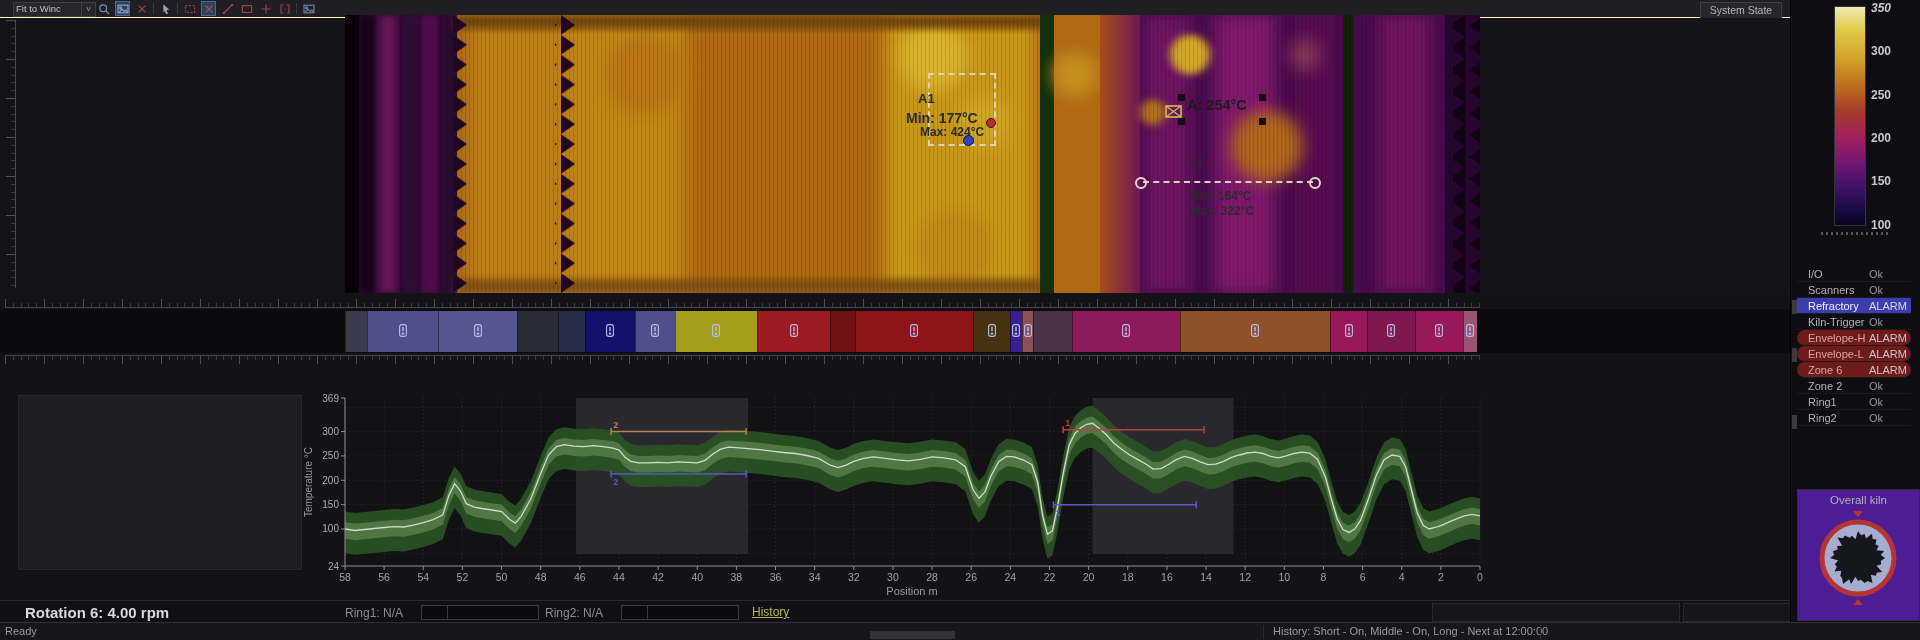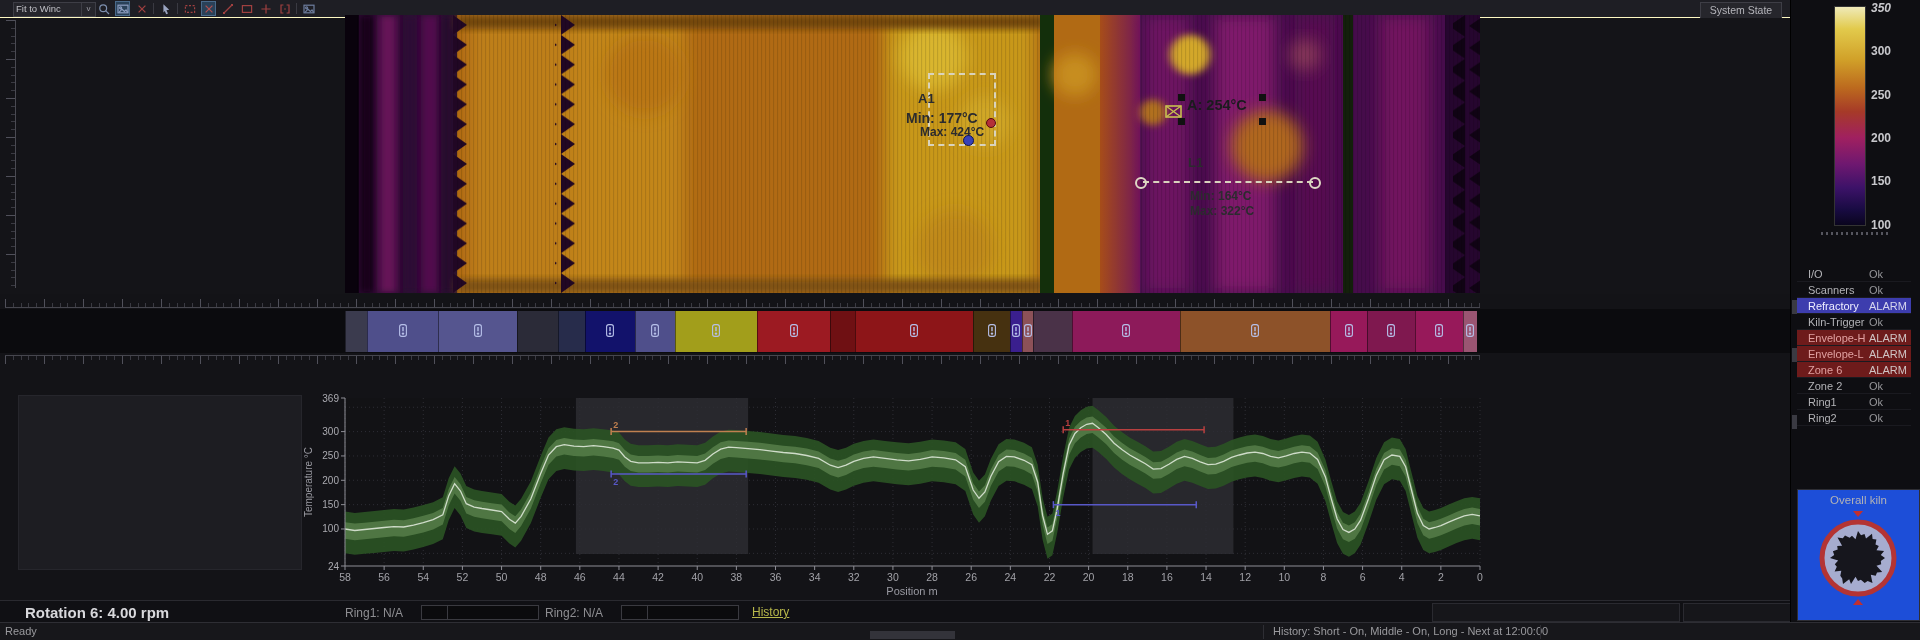--- a/index.html
+++ b/index.html
@@ -89,27 +89,27 @@
   .grip{position:absolute;left:1px;width:5px;height:14px;background:#3a3a42;}
   .colorbar{left:43px;top:6px;width:30px;height:218px;border:1px solid #333;
     background:linear-gradient(to bottom,#efeab8 0%,#e2ca4c 10%,#d1a129 24%,#bc6a1e 37%,#a63a28 48%,#a02060 60%,#6f1870 72%,#3c1268 83%,#180b42 93%,#0a051e 100%);}
   .scale-tick{position:absolute;left:80px;font-size:12px;font-weight:bold;color:#c8c8cc;}
   .splitter-dots{left:30px;top:232px;width:70px;height:3px;
     background:repeating-linear-gradient(90deg,#55555e 0 2px,transparent 2px 5px);}
   .status-table{left:6px;top:240px;width:114px;margin-top:26px;}
   .st-row{display:flex;height:15px;align-items:center;font-size:11px;border-bottom:1px solid #1a1a20;}
   .st-row .lbl{padding-left:11px;flex:1;color:#b2b2b6;}
   .st-row .val{width:42px;color:#96969a;}
-  .st-row.alarm{background:#6e1b1b;}
+  .st-row.alarm{background:#6e1b1b;border-radius:8px;}
   .st-row.alarm .lbl{color:#e0a0a0;}
   .st-row.alarm .val{color:#cfc4c4;}
   .st-row.sel{background:#3d3dae;}
   .st-row.sel .lbl{color:#eef;}
   .st-row.sel .val{color:#d6d6ee;}
-  .kiln-panel{left:6px;top:489px;width:121px;height:130px;background:#1d4ed8;border:1px solid #2e2e34;}
+  .kiln-panel{left:6px;top:489px;width:121px;height:130px;background:#4c1d95;border:1px solid #2e2e34;}
   .kiln-title{width:100%;text-align:center;margin-top:4px;font-size:11.5px;color:#b2b2b6;}
 </style>
 </head>
 <body>
 
 <div class="app">
 
   <div class="abs toolbar">
     <div class="abs view-select">Fit to Winc</div>
     <div class="abs view-caret">v</div>

